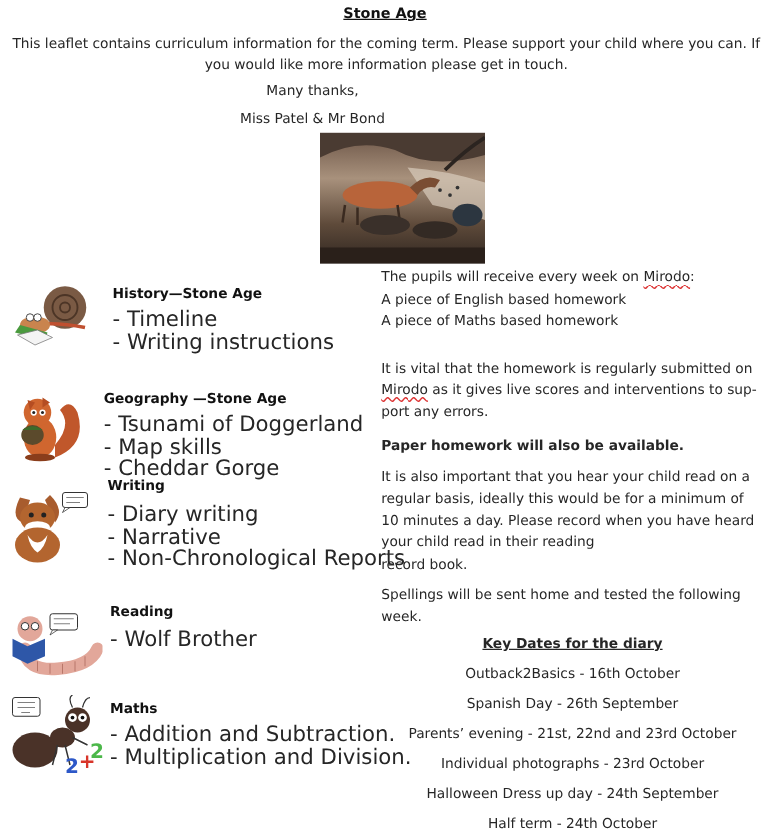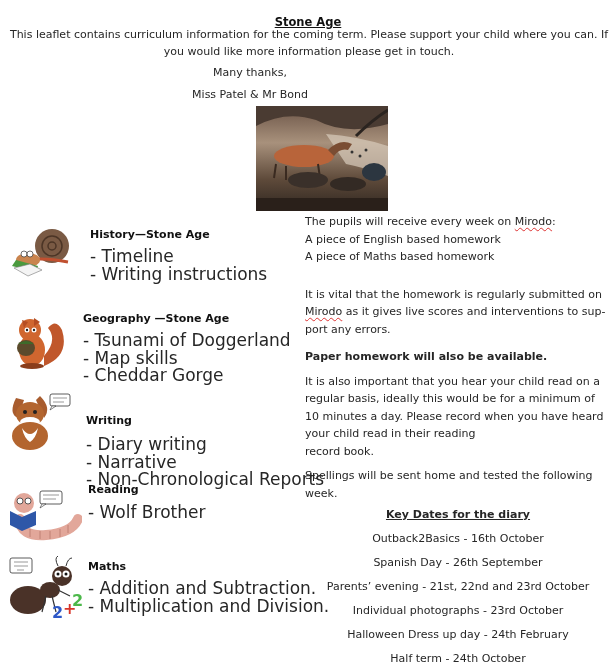--- a/index.html
+++ b/index.html
@@ -4,21 +4,21 @@
 <style>
   html, body { margin: 0; padding: 0; background: #ffffff; }
   body {
     width: 616px; height: 670px; position: relative; overflow: hidden;
     font-family: "DejaVu Sans", sans-serif; color: #262626;
   }
   .abs { position: absolute; }
   .center { text-align: center; }
   .title {
     left: 0; width: 616px; top: 3px; font-size: 11.5px; font-weight: bold;
-    text-decoration: underline; color: #111; margin-top: 12px;
+    text-decoration: underline; color: #111;
   }
   .intro {
     left: 8px; width: 602px; top: 26px; font-size: 11px; line-height: 17px;
   }
   .sig { left: 0; width: 500px; font-size: 11px; }
   .cave {
     left: 256px; top: 106px; width: 132px; height: 105px; overflow: hidden;
   }
   .subject-heading { font-size: 11px; font-weight: bold; color: #111; }
   .bullets { font-size: 17px; line-height: 17.5px; color: #262626; }
@@ -151,21 +151,21 @@
   </div>
 </div>
 <div class="abs" style="left:83px;top:312px;">
   <div class="subject-heading">Geography —Stone Age</div>
   <div class="bullets" style="margin-top:7px;">
     <div>- Tsunami of Doggerland</div>
     <div>- Map skills</div>
     <div>- Cheddar Gorge</div>
   </div>
 </div>
-<div class="abs" style="left:86px;top:414px;">
+<div class="abs" style="left:86px;top:382px;">
   <div class="subject-heading">Writing</div>
   <div class="bullets" style="margin-top:9px;">
     <div>- Diary writing</div>
     <div>- Narrative</div>
     <div>- Non-Chronological Reports</div>
   </div>
 </div>
 <div class="abs" style="left:88px;top:483px;">
   <div class="subject-heading">Reading</div>
   <div class="bullets" style="margin-top:8px;">
@@ -190,15 +190,15 @@
   <p>record book.</p>
   <p style="margin-top:7px;">Spellings will be sent home and tested the following week.</p>
 </div>
 
 <div class="abs kd-title center">Key Dates for the diary</div>
 <div class="abs kd-list">
   <div>Outback2Basics - 16th October</div>
   <div>Spanish Day - 26th September</div>
   <div>Parents’ evening - 21st, 22nd and 23rd October</div>
   <div>Individual photographs - 23rd October</div>
-  <div>Halloween Dress up day - 24th February</div>
+  <div>Halloween Dress up day - 24th September</div>
   <div>Half term - 24th October</div>
 </div>
 
 </body></html>

